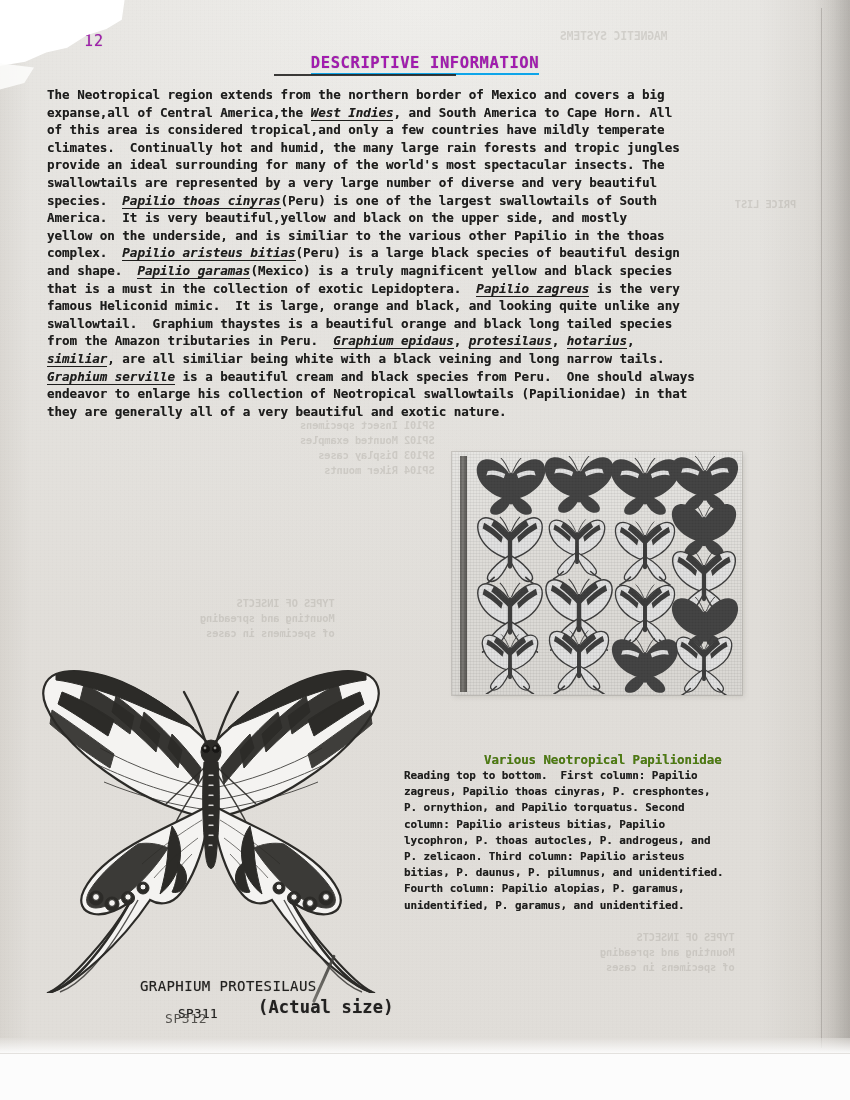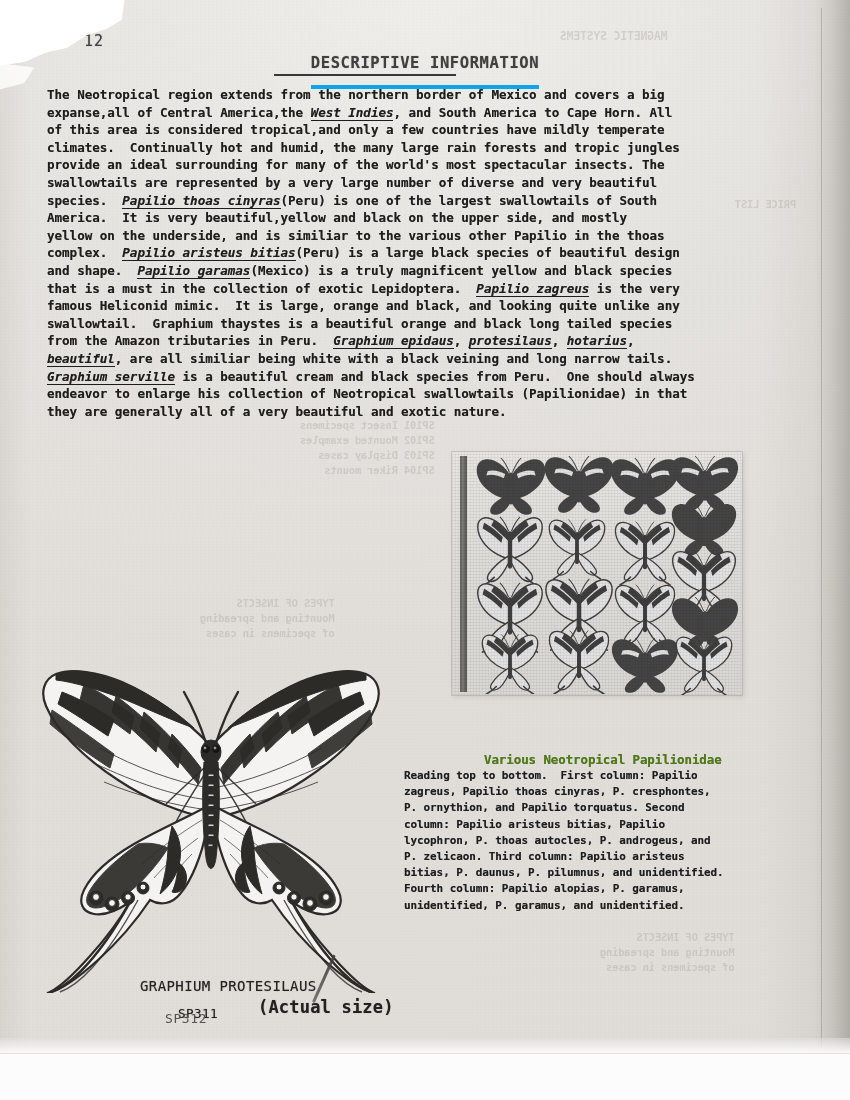--- a/index.html
+++ b/index.html
@@ -77,21 +77,21 @@
   .bottom-strip-2 {
     position: absolute;
     left: 0; right: 0; bottom: 46px;
     height: 16px;
     background: linear-gradient(180deg, rgba(225,222,218,.55), rgba(252,252,252,1));
   }
 
   
   .typed {
     position: absolute;
-    color: #404040;
+    color: #a21caf;
     font-family: "DejaVu Sans Mono", monospace;
     white-space: pre;
     letter-spacing: .2px;
     text-shadow: 0 0 1px rgba(40,40,40,.45);
   }
 
   #page-number {
     left: 84px;
     top: 32px;
     font-size: 15px;
@@ -102,22 +102,22 @@
     left: 0; right: 0;
     top: 54px;
     text-align: center;
     font-size: 15.5px;
     font-weight: bold;
     letter-spacing: .6px;
     white-space: normal;
   }
   #doc-title .t-inner {
     display: inline-block;
-    border-bottom: 4px solid #0ea5e9;
-    padding-bottom: 13px;
+    border-bottom: 2px solid #0ea5e9;
+    padding-bottom: 1px;
   }
   #doc-title-rule {
     position: absolute;
     left: 274px;
     top: 74px;
     width: 182px;
     height: 2px;
     background: #262522;
     opacity: .9;
   }
@@ -315,21 +315,21 @@
 swallowtails are represented by a very large number of diverse and very beautiful
 species.  </span><u>Papilio thoas cinyras</u><span>(Peru) is one of the largest swallowtails of South
 America.  It is very beautiful,yellow and black on the upper side, and mostly
 yellow on the underside, and is similiar to the various other Papilio in the thoas
 complex.  </span><u>Papilio aristeus bitias</u><span>(Peru) is a large black species of beautiful design
 and shape.  </span><u>Papilio garamas</u><span>(Mexico) is a truly magnificent yellow and black species
 that is a must in the collection of exotic Lepidoptera.  </span><u>Papilio zagreus</u><span> is the very
 famous Heliconid mimic.  It is large, orange and black, and looking quite unlike any
 swallowtail.  Graphium thaystes is a beautiful orange and black long tailed species
 from the Amazon tributaries in Peru.  </span><u>Graphium epidaus</u><span>, </span><u>protesilaus</u><span>, </span><u>hotarius</u><span>,
-</span><u>beautiful</u><span>, are all similiar being white with a black veining and long narrow tails.
+</span><u>similiar</u><span>, are all similiar being white with a black veining and long narrow tails.
 </span><u>Graphium serville</u><span> is a beautiful cream and black species from Peru.  One should always
 endeavor to enlarge his collection of Neotropical swallowtails (Papilionidae) in that
 they are generally all of a very beautiful and exotic nature.</span></div>
 
   <div id="plate">
     <div class="plate-rail"></div>
     <div class="bfly-grid" id="bfly-grid">
         <div class="bfly" style="left:2px; top:2px; width:74px; height:58px;">
           <svg width="74" height="58" viewBox="0 0 100 80">
       <g fill="#4a4844">

